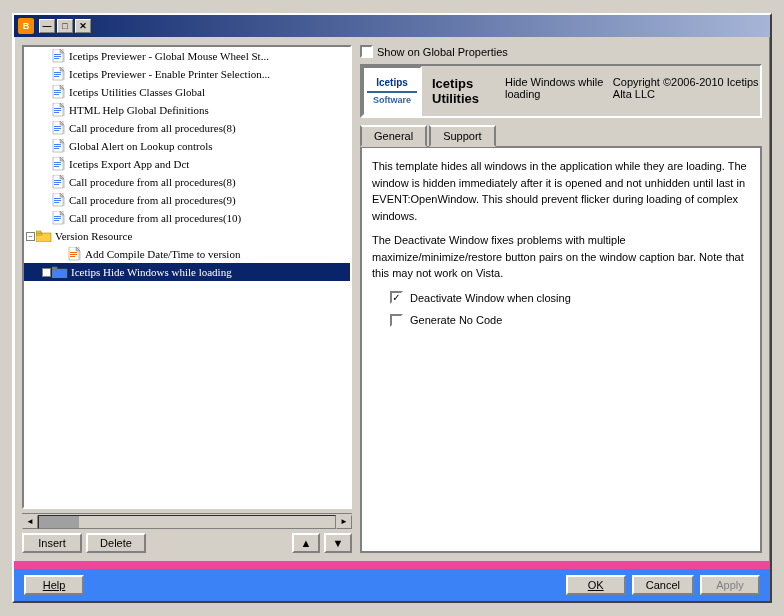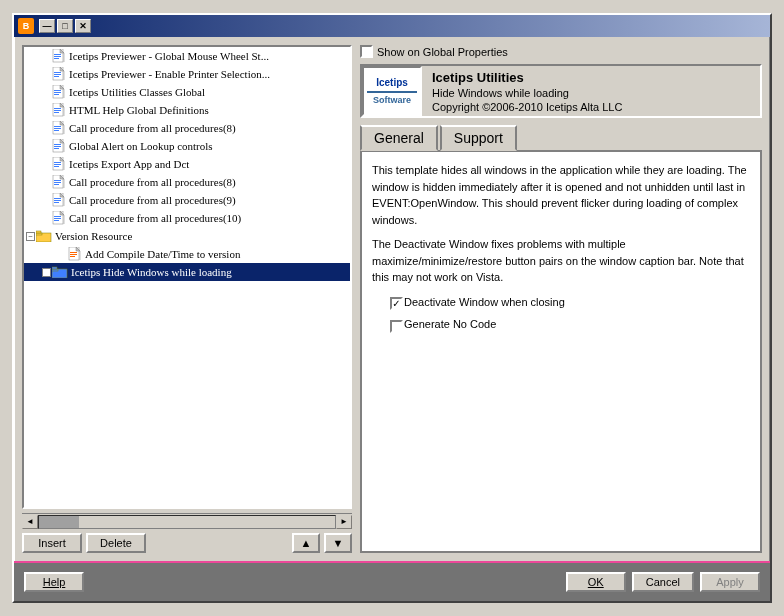--- a/index.html
+++ b/index.html
@@ -217,21 +217,21 @@
       align-items: center;
       justify-content: center;
       font-size: 8px;
       text-align: center;
       color: #003399;
       font-weight: bold;
       flex-shrink: 0;
     }
     .info-text {
       display: flex;
-      flex-direction: column;
+      flex-direction: row;
       gap: 2px;
     }
     .info-title {
       font-weight: bold;
       font-size: 13px;
     }
     .tab-container {
       flex: 1;
       display: flex;
       flex-direction: column;
@@ -239,21 +239,21 @@
     .tab-bar {
       display: flex;
       gap: 2px;
     }
     .tab {
       padding: 3px 12px;
       background: #d4d0c8;
       border: 2px solid;
       border-color: #ffffff #808080 transparent #808080;
       cursor: pointer;
-      font-size: 14px;
+      font-size: 11px;
       position: relative;
       bottom: -1px;
     }
     .tab.active {
       background: #d4d0c8;
       border-bottom-color: #d4d0c8;
       z-index: 1;
       border-top: 2px solid #ffffff;
     }
     .tab-content {
@@ -264,38 +264,38 @@
       padding: 10px;
       font-size: 11px;
       line-height: 1.5;
       overflow-y: auto;
     }
     .tab-content p {
       margin-bottom: 8px;
     }
     .checkbox-row {
       display: flex;
-      align-items: flex-end;
-      gap: 1px;
+      align-items: center;
+      gap: 7px;
       margin-top: 6px;
       padding-left: 18px;
     }
     .checkbox-checked::after {
       content: "✓";
       font-size: 10px;
       color: black;
     }
     
     .bottom-bar {
       height: 40px;
-      border-top: 2px solid #ec4899;
+      border-top: 8px solid #ec4899;
       display: flex;
       align-items: center;
       padding: 0 10px;
-      background: #737373;
+      background: #3b82f6;
       flex-shrink: 0;
     }
     .bottom-left {
       flex: 1;
     }
     .bottom-right {
       display: flex;
       gap: 6px;
     }
     .btn-underline {

